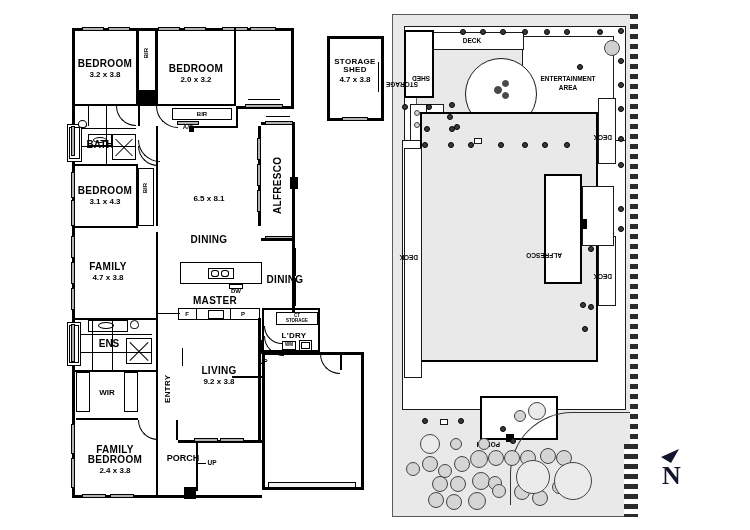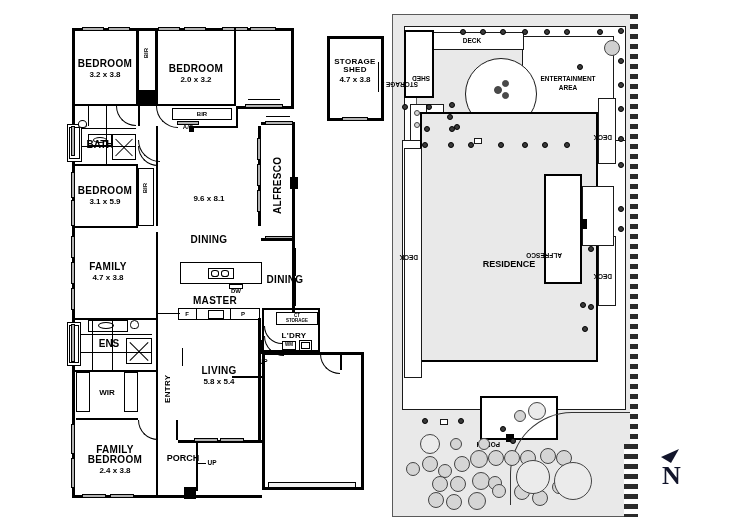--- a/index.html
+++ b/index.html
@@ -109,31 +109,31 @@
     <div class="box" style="left:88px;top:134px;width:24px;height:12px;"></div>
     <div class="box" style="left:93px;top:137px;width:14px;height:6px;border-radius:50%;"></div>
     <div class="box" style="left:78px;top:120px;width:9px;height:8px;border-radius:50% 50% 40% 40%;"></div>
     <div class="lbl" style="left:80px;top:139px;width:40px;font-size:10px;">BATH</div>
     <div class="door" style="left:138px;top:140px;width:22px;height:22px;"></div>
 
     <div class="wall" style="left:136px;top:166px;width:2px;height:62px;"></div>
     <div class="wall" style="left:72px;top:226px;width:66px;height:2px;"></div>
     <div class="room" style="left:74px;top:180px;width:62px;height:32px;">
       <div class="rname">BEDROOM</div>
-      <div class="rdim">3.1 x 5.9</div>
+      <div class="rdim">3.1 x 4.3</div>
     </div>
     <div class="box" style="left:138px;top:168px;width:16px;height:58px;"></div>
     <div class="lbl vert" style="left:142px;top:183px;width:9px;">BIR</div>
     <div class="win" style="left:71px;top:172px;width:4px;height:26px;"></div>
     <div class="win" style="left:71px;top:200px;width:4px;height:26px;"></div>
 
     <div class="wall" style="left:156px;top:126px;width:2px;height:100px;"></div>
     <div class="wall" style="left:258px;top:126px;width:3px;height:100px;"></div>
     <div class="room" style="left:164px;top:192px;width:90px;height:14px;">
-      <div class="rdim">9.6 x 8.1</div>
+      <div class="rdim">6.5 x 8.1</div>
     </div>
 
     <div class="wall" style="left:261px;top:122px;width:34px;height:3px;"></div>
     <div class="wall" style="left:292px;top:122px;width:3px;height:118px;"></div>
     <div class="win" style="left:265px;top:121px;width:28px;height:4px;"></div>
     <div class="win" style="left:257px;top:138px;width:4px;height:22px;"></div>
     <div class="win" style="left:257px;top:164px;width:4px;height:22px;"></div>
     <div class="win" style="left:257px;top:190px;width:4px;height:22px;"></div>
     <div class="win" style="left:265px;top:236px;width:28px;height:4px;"></div>
     <div class="wall" style="left:261px;top:238px;width:34px;height:3px;"></div>
@@ -220,21 +220,21 @@
     <div class="wall" style="left:76px;top:418px;width:62px;height:2px;"></div>
     <div class="door" style="left:138px;top:420px;width:20px;height:20px;"></div>
 
     <div class="room vert" style="left:160px;top:360px;width:16px;height:58px;">
       <div class="rname sm">ENTRY</div>
     </div>
     <div class="wall" style="left:176px;top:420px;width:2px;height:20px;"></div>
 
     <div class="room" style="left:184px;top:360px;width:70px;height:32px;">
       <div class="rname">LIVING</div>
-      <div class="rdim">5.8 x 5.4</div>
+      <div class="rdim">9.2 x 3.8</div>
     </div>
     <div class="wall" style="left:258px;top:318px;width:3px;height:124px;"></div>
     <div class="wall" style="left:178px;top:440px;width:84px;height:3px;"></div>
     <div class="win" style="left:194px;top:438px;width:24px;height:4px;"></div>
     <div class="win" style="left:220px;top:438px;width:24px;height:4px;"></div>
 
     <div class="wall" style="left:156px;top:420px;width:2px;height:78px;"></div>
     <div class="room" style="left:74px;top:438px;width:82px;height:44px;">
       <div class="rname">FAMILY</div>
       <div class="rname">BEDROOM</div>
@@ -306,21 +306,20 @@
     <div class="shrub" style="left:22px;top:96px;width:6px;height:6px;"></div>
     <div class="shrub" style="left:34px;top:96px;width:6px;height:6px;"></div>
     <div class="shrub" style="left:22px;top:108px;width:6px;height:6px;"></div>
     <div class="shrub" style="left:34px;top:110px;width:6px;height:6px;"></div>
 
     <div class="swhite" style="left:34px;top:90px;width:18px;height:44px;"></div>
     <div class="slabel vert" style="left:36px;top:96px;width:32px;transform-origin:left top;transform:rotate(90deg) translate(0,-12px);">DECK</div>
 
     <div class="swhite" style="left:10px;top:126px;width:224px;height:270px;"></div>
     <div class="sblack" style="left:28px;top:98px;width:178px;height:250px;"></div>
-    <div class="slabel" style="left:28px;top:245px;width:178px;font-size:9px;">RESIDENCE</div>
 
     <div class="swhite" style="left:12px;top:134px;width:18px;height:230px;"></div>
     <div class="slabel vert" style="left:14px;top:215px;width:32px;transform-origin:left top;transform:rotate(90deg) translate(0,-12px);">DECK</div>
 
     <div class="swhite" style="left:206px;top:84px;width:18px;height:66px;"></div>
     <div class="slabel vert" style="left:208px;top:95px;width:32px;transform-origin:left top;transform:rotate(90deg) translate(0,-12px);">DECK</div>
 
     <div class="swhite" style="left:206px;top:222px;width:18px;height:70px;"></div>
     <div class="slabel vert" style="left:208px;top:234px;width:32px;transform-origin:left top;transform:rotate(90deg) translate(0,-12px);">DECK</div>
 

